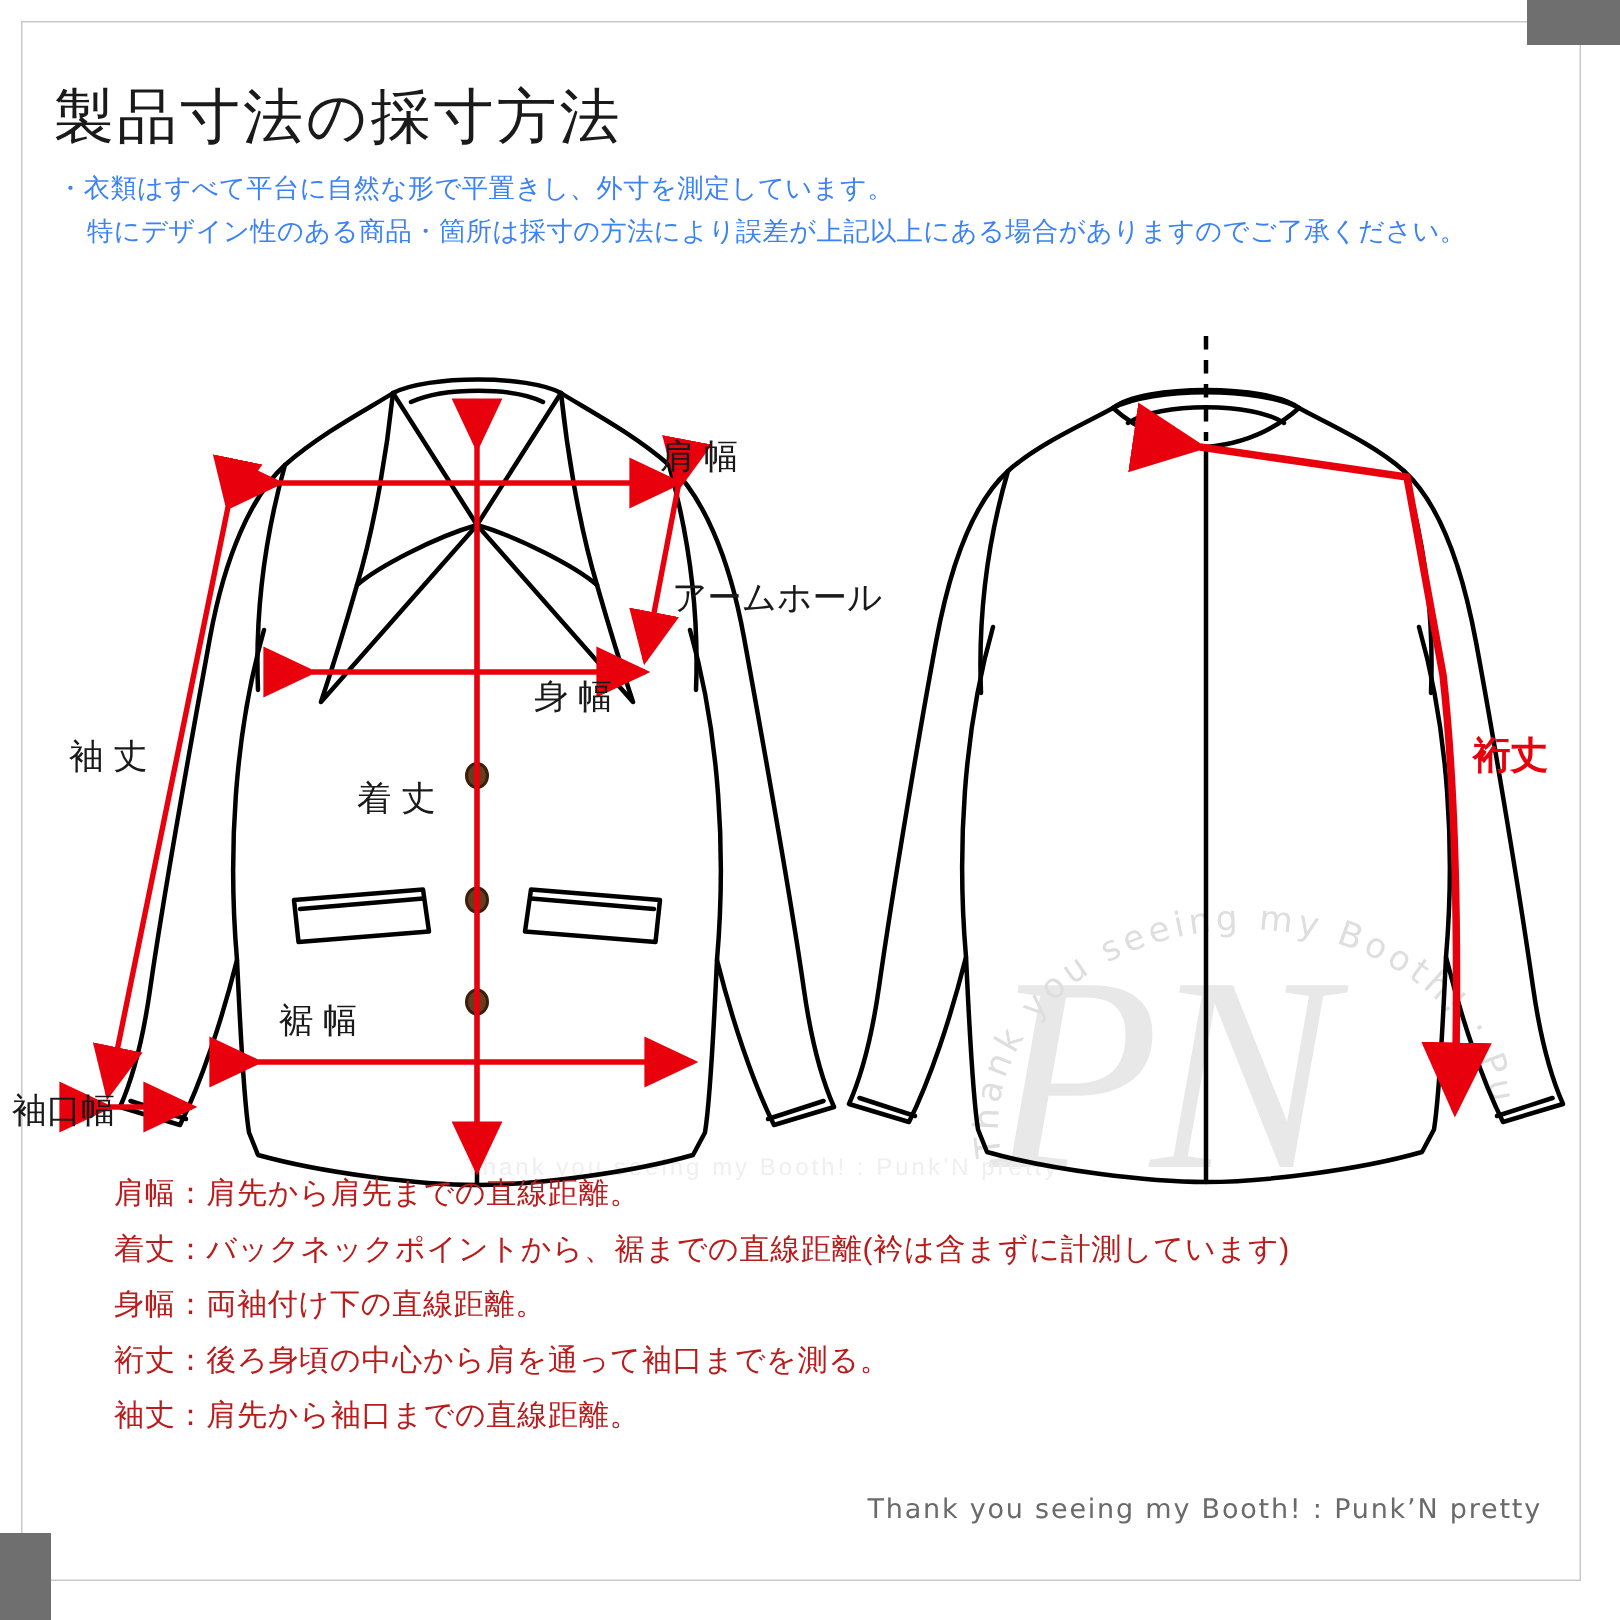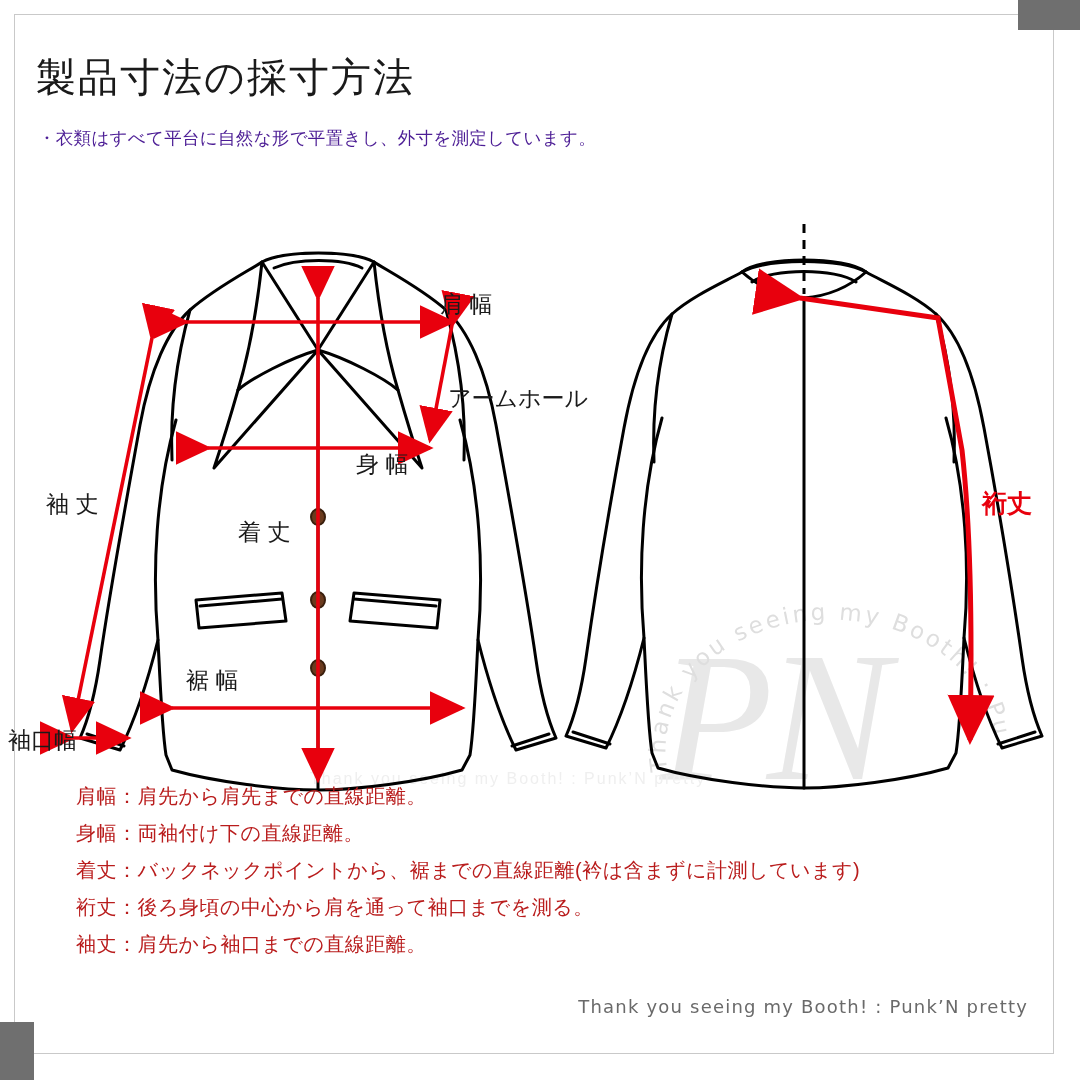--- a/index.html
+++ b/index.html
@@ -47,25 +47,25 @@
   .title {
     position: absolute;
     left: 36px; top: 50px;
     font-size: 40px;
     letter-spacing: 2px;
     color: #1a1a1a;
     font-weight: 400;
   }
   .notes {
     position: absolute;
-    left: 38px; top: 124px;
+    left: 38px; top: 111px;
     width: 1000px;
     font-size: 17.5px;
     line-height: 29px;
-    color: #4c1d95;
+    color: #3b82f6;
     letter-spacing: 0.3px;
   }
   .notes div { white-space: nowrap; }
   .notes .indent { padding-left: 20px; }
 
   
   #diagram {
     position: absolute;
     left: 0; top: 210px;
     width: 1080px; height: 600px; text-decoration: underline;
@@ -129,20 +129,21 @@
 <div id="page">
 
   <div class="frame-border"></div>
   <div class="corner-shade corner-tr"></div>
   <div class="corner-shade corner-bl"></div>
 
   <div class="title">製品寸法の採寸方法</div>
 
   <div class="notes">
     <div>・衣類はすべて平台に自然な形で平置きし、外寸を測定しています。</div>
+    <div class="indent">特にデザイン性のある商品・箇所は採寸の方法により誤差が上記以上にある場合がありますのでご了承ください。</div>
   </div>
 
   <div class="wm-wrap">
     <div class="wm-pn">PN</div>
     <svg class="wm-ring" width="380" height="300" viewBox="0 0 380 300">
       <defs>
         <path id="ringpath" d="M 30,190 A 165,130 0 1 1 355,150" fill="none"></path>
       </defs>
       <text font-size="23" fill="#dedede" font-family="'DejaVu Sans', sans-serif" letter-spacing="3">
         <textPath href="#ringpath" startOffset="2%">Thank you seeing my Booth! : Punk’N pretty</textPath>
@@ -269,21 +270,21 @@
         <text x="238" y="330">着 丈</text>
         <text x="186" y="478">裾 幅</text>
         <text x="8" y="538">袖口幅</text>
         <text x="982" y="302" fill="#e8000d" font-weight="bold" font-size="25">裄丈</text>
       </g>
     </svg>
   </div>
 
   <div class="legend">
     <div>肩幅：肩先から肩先までの直線距離。</div>
+    <div>着丈：バックネックポイントから、裾までの直線距離(衿は含まずに計測しています)</div>
     <div>身幅：両袖付け下の直線距離。</div>
-    <div>着丈：バックネックポイントから、裾までの直線距離(衿は含まずに計測しています)</div>
     <div>裄丈：後ろ身頃の中心から肩を通って袖口までを測る。</div>
     <div>袖丈：肩先から袖口までの直線距離。</div>
   </div>
 
   <div class="credit">Thank you seeing my Booth! : Punk’N pretty</div>
 
 </div>
 
 </body></html>

